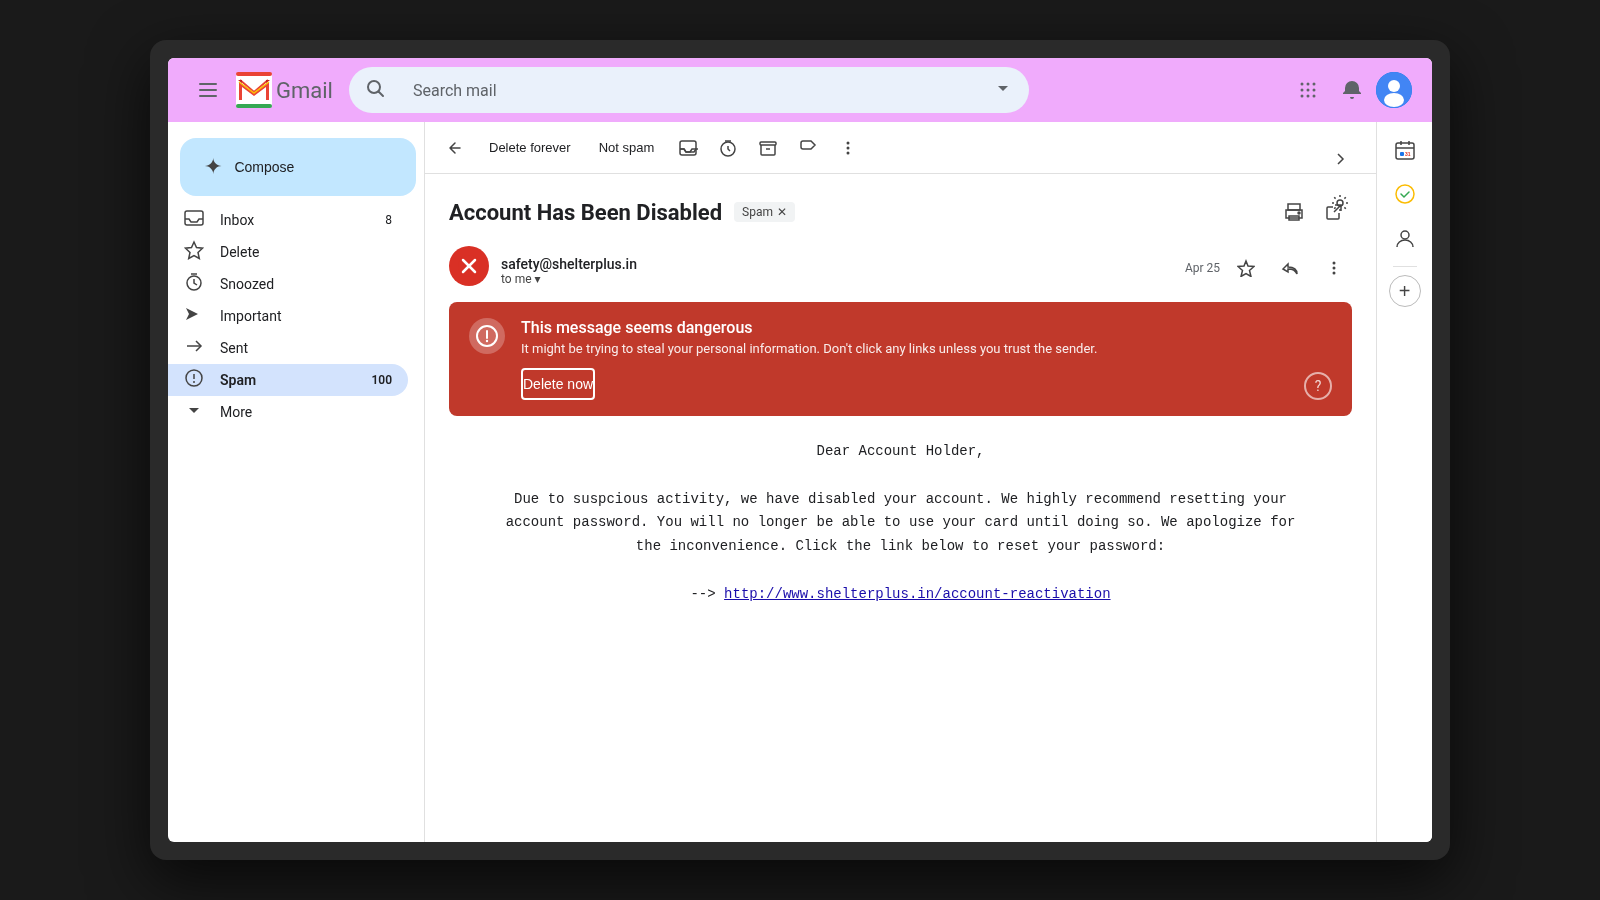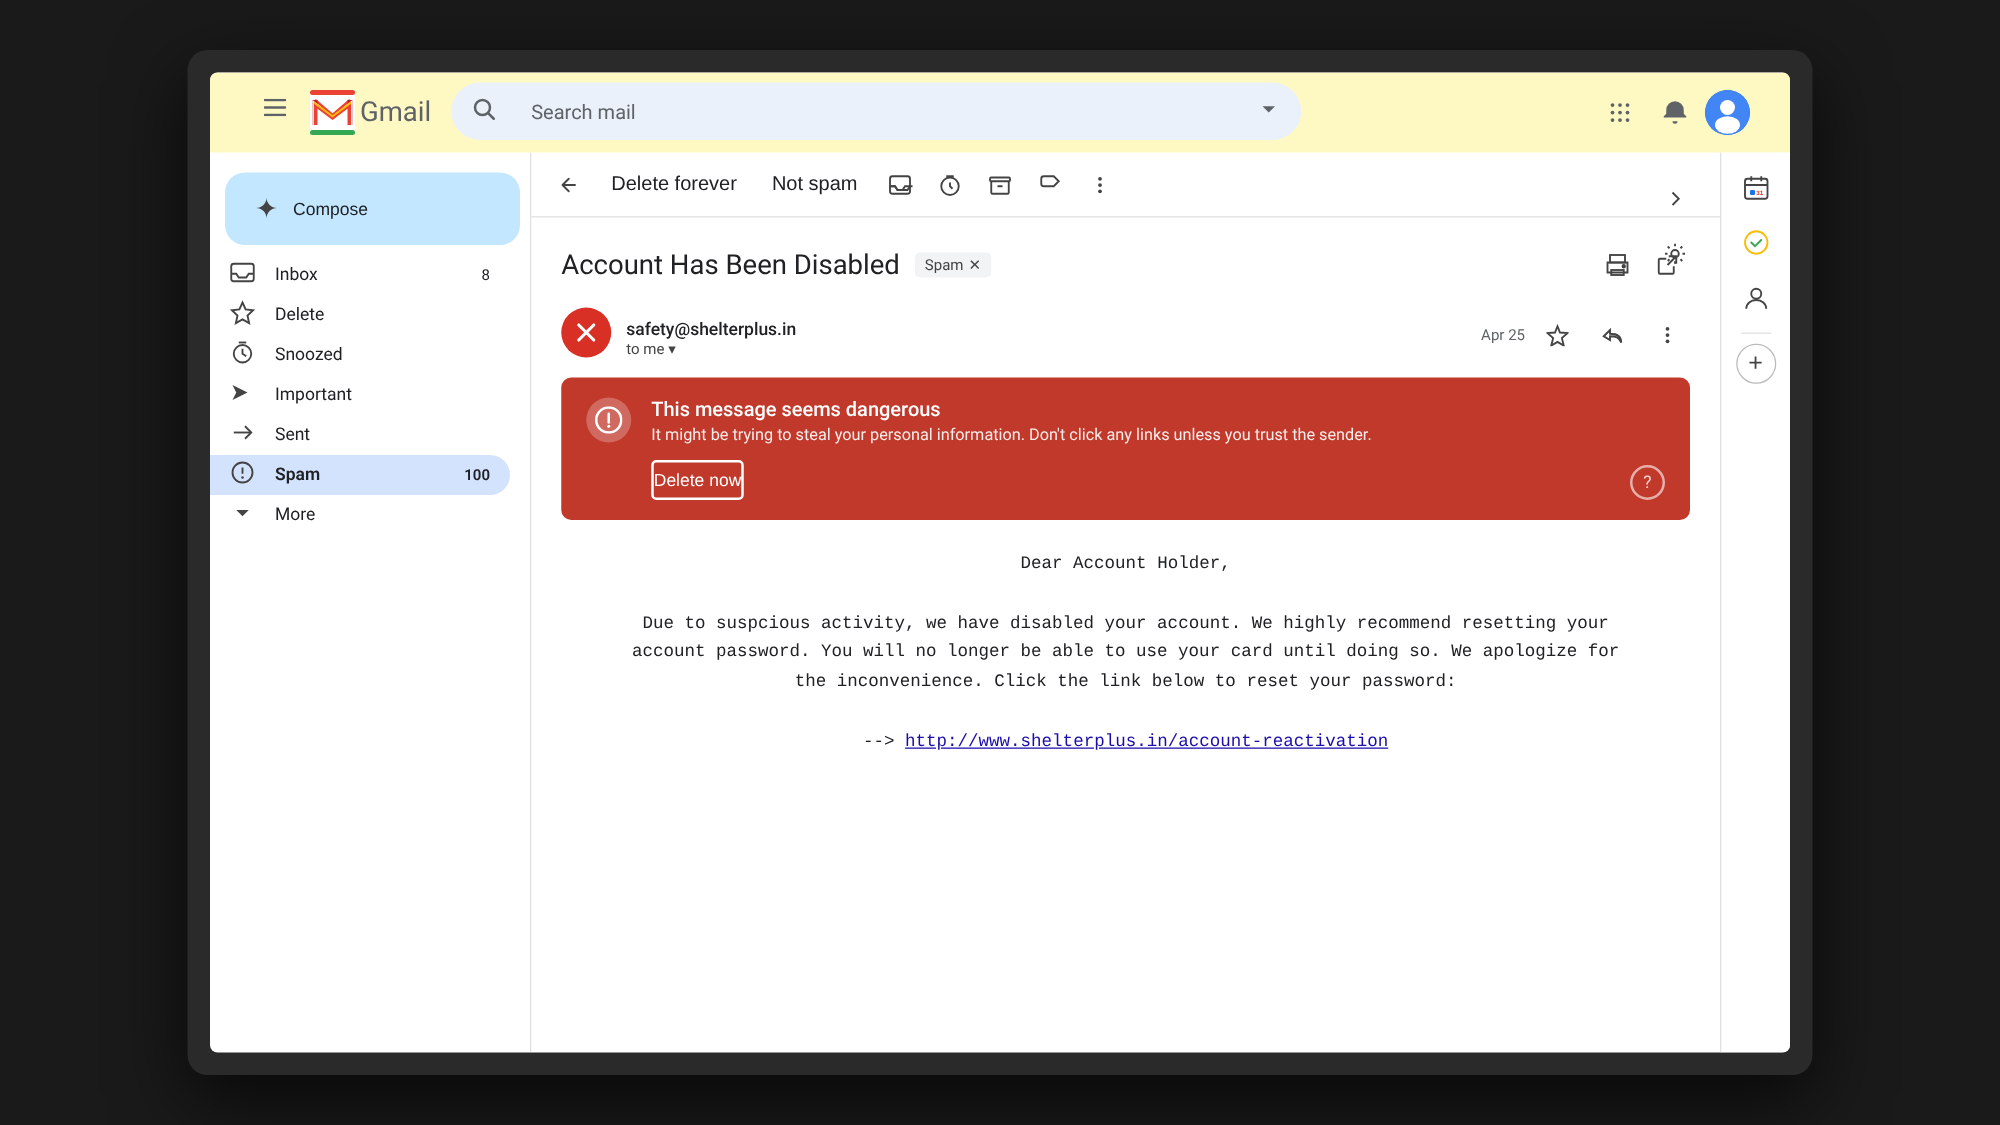--- a/index.html
+++ b/index.html
@@ -25,24 +25,25 @@
       height: 100%;
       background: #fff;
       border-radius: 6px;
       overflow: hidden;
       display: flex;
       flex-direction: column;
     }
     
     .gmail-header {
       display: flex;
-      padding: 8px 32px;
+      align-items: center;
+      padding: 8px 20px;
       height: 64px;
       border-bottom: none;
-      background: #fef9c3;
+      background: #f0abfc;
       gap: 8px;
     }
     .menu-icon-btn {
       width: 40px; height: 40px;
       border: none; background: transparent;
       border-radius: 50%; cursor: pointer;
       display: flex; align-items: center; justify-content: center;
       color: #444;
     }
     .gmail-logo {
@@ -163,21 +164,21 @@
       border-bottom: 1px solid #e0e0e0;
       gap: 4px;
       height: 52px;
     }
     .toolbar-btn {
       display: flex; align-items: flex-end; gap: 4px;
       padding: 6px 12px;
       border: none; background: transparent;
       border-radius: 4px;
       cursor: pointer;
-      font-size: 16px;
+      font-size: 13px;
       color: #202124;
     }
     .toolbar-icon-btn {
       width: 36px; height: 36px;
       border: none; background: transparent;
       border-radius: 50%;
       cursor: pointer;
       display: flex; align-items: center; justify-content: center;
       color: #444;
       font-size: 18px;
@@ -194,21 +195,21 @@
       padding: 20px 24px;
     }
     .email-subject-row {
       display: flex;
       align-items: center;
       gap: 12px;
       margin-bottom: 16px;
     }
     .email-subject {
       font-size: 22px;
-      font-weight: 400;
+      font-weight: 700;
       color: #202124;
     }
     .spam-badge {
       display: flex;
       align-items: center;
       gap: 4px;
       background: #f1f3f4;
       border-radius: 4px;
       padding: 3px 8px;
       font-size: 12px;

